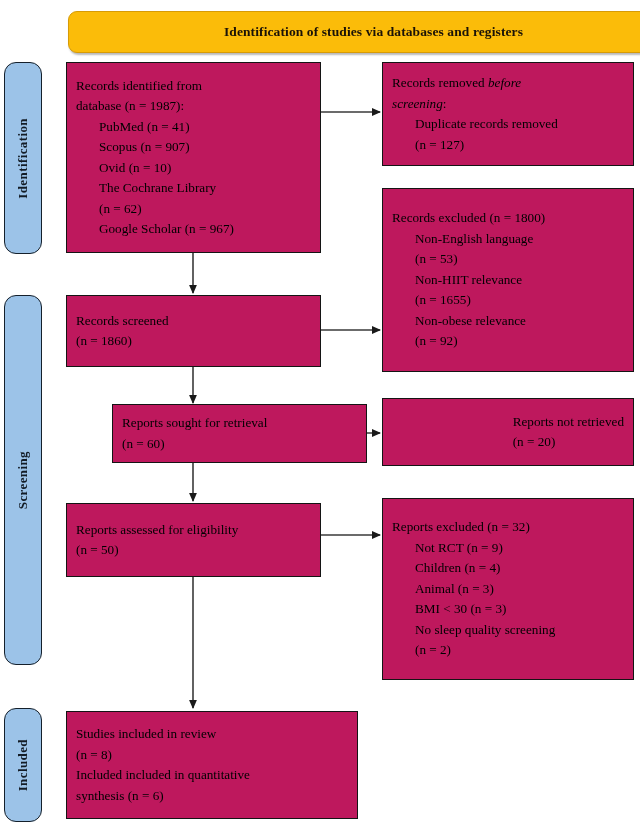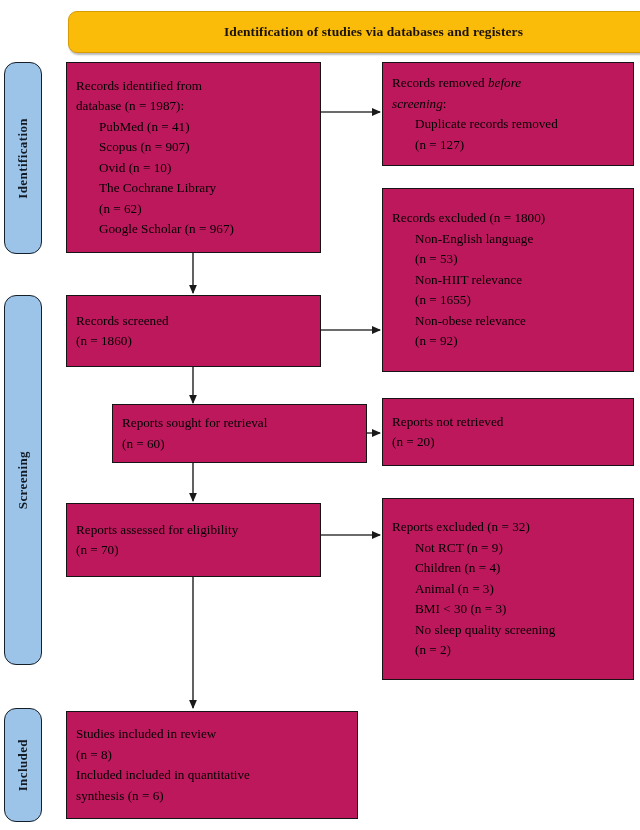--- a/index.html
+++ b/index.html
@@ -166,21 +166,21 @@
   <div class="node" style="left:66px; top:404px; width:255px; height:59px;margin-left:46px;">
     <div class="lines">
         <div class="line">Reports sought for retrieval</div>
         <div class="line">(n = 60)</div>
       </div>
   </div>
 
   <div class="node" style="left:66px; top:503px; width:255px; height:74px;">
     <div class="lines">
         <div class="line">Reports assessed for eligibility</div>
-        <div class="line">(n = 70)</div>
+        <div class="line">(n = 50)</div>
       </div>
   </div>
 
   <div class="node" style="left:66px; top:711px; width:292px; height:108px;">
     <div class="lines">
         <div class="line">Studies included in review</div>
         <div class="line">(n = 8)</div>
         <div class="line">Included included in quantitative</div>
         <div class="line">synthesis (n = 6)</div>
       </div>
@@ -200,21 +200,21 @@
         <div class="line">Records excluded (n = 1800)</div>
         <div class="line ind">Non-English language</div>
         <div class="line ind">(n = 53)</div>
         <div class="line ind">Non-HIIT relevance</div>
         <div class="line ind">(n = 1655)</div>
         <div class="line ind">Non-obese relevance</div>
         <div class="line ind">(n = 92)</div>
       </div>
   </div>
 
-  <div class="node" style="left:382px; top:398px; width:252px; height:68px;">
+  <div class="node" style="left:382px; top:398px; width:252px; height:68px;align-items:flex-end;">
     <div class="lines">
         <div class="line">Reports not retrieved</div>
         <div class="line">(n = 20)</div>
       </div>
   </div>
 
   <div class="node" style="left:382px; top:498px; width:252px; height:182px;">
     <div class="lines">
         <div class="line">Reports excluded (n = 32)</div>
         <div class="line ind">Not RCT (n = 9)</div>

